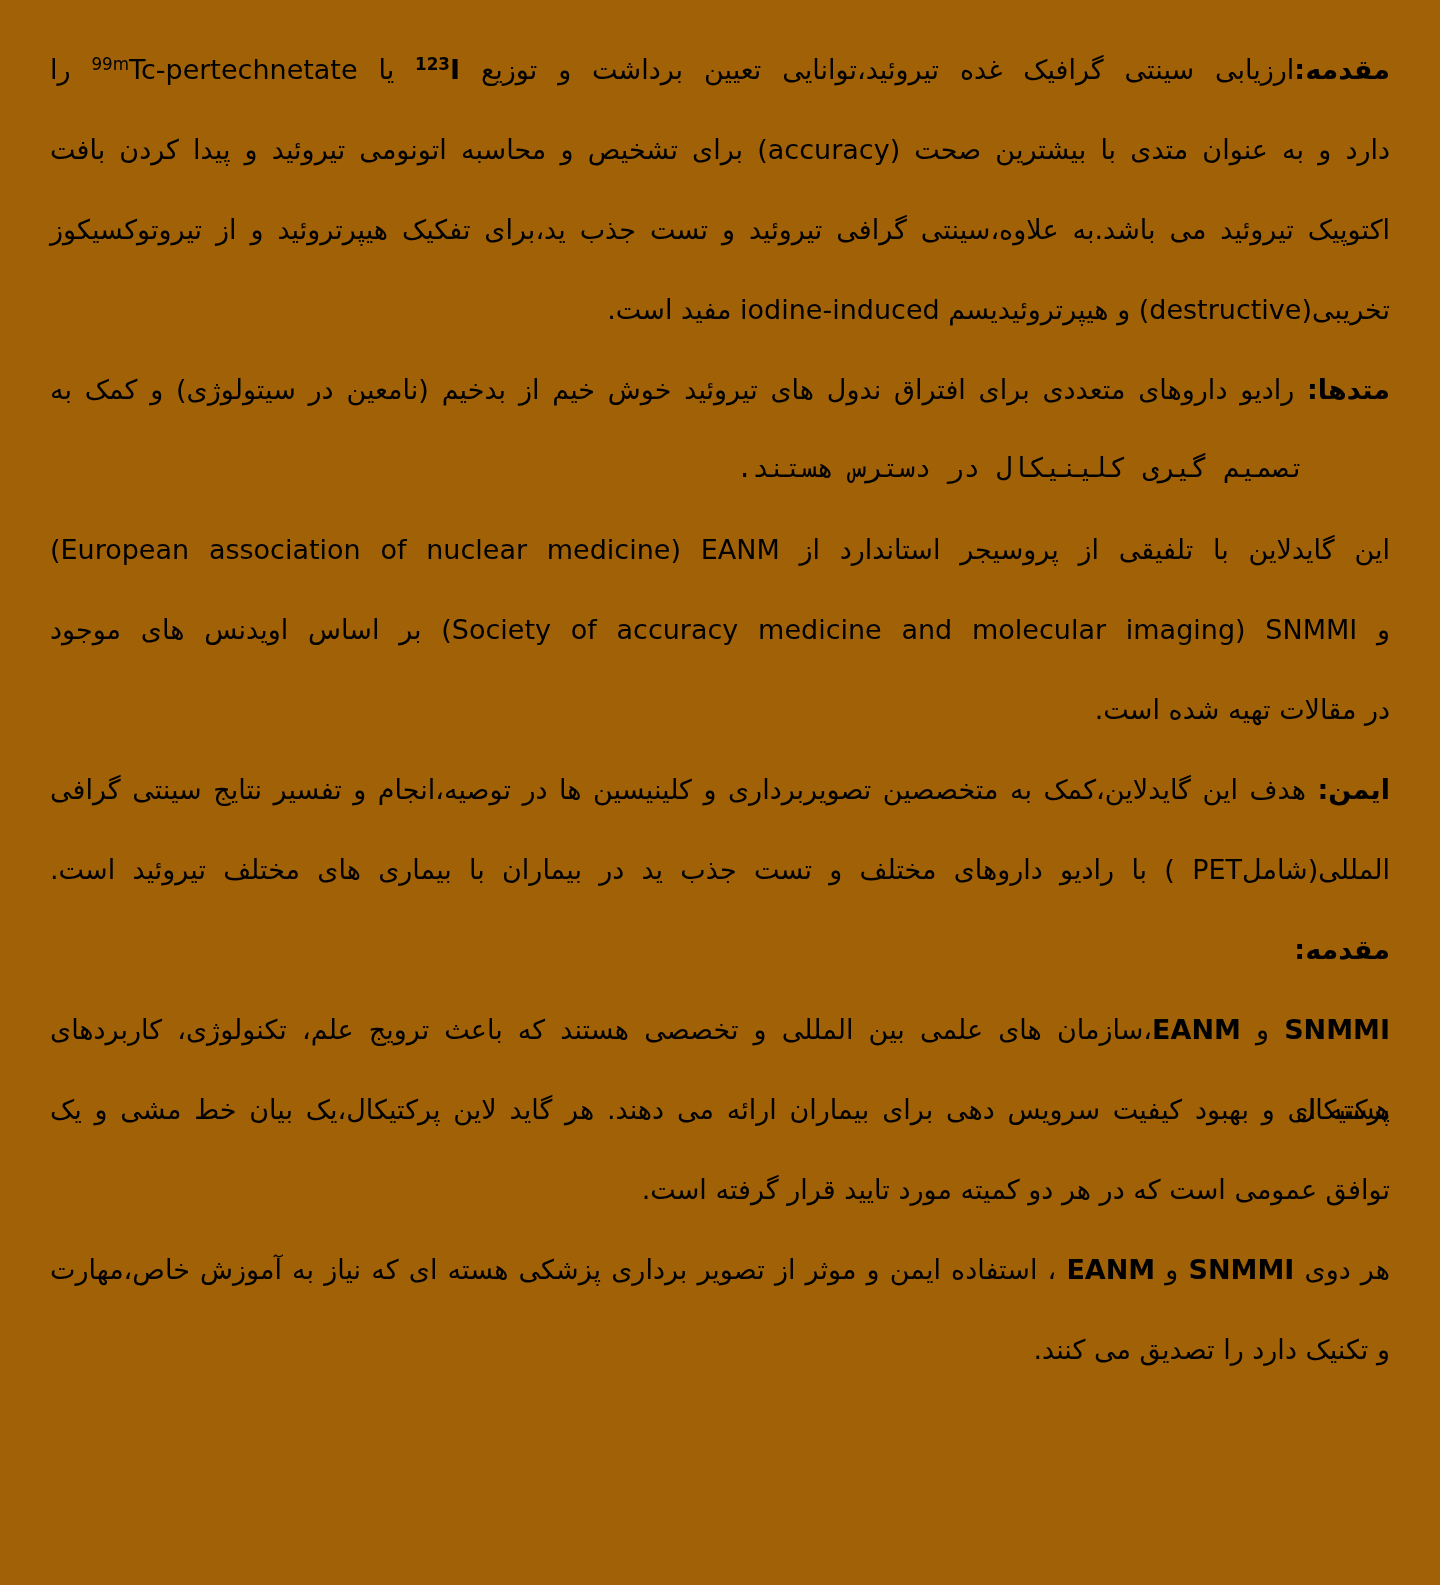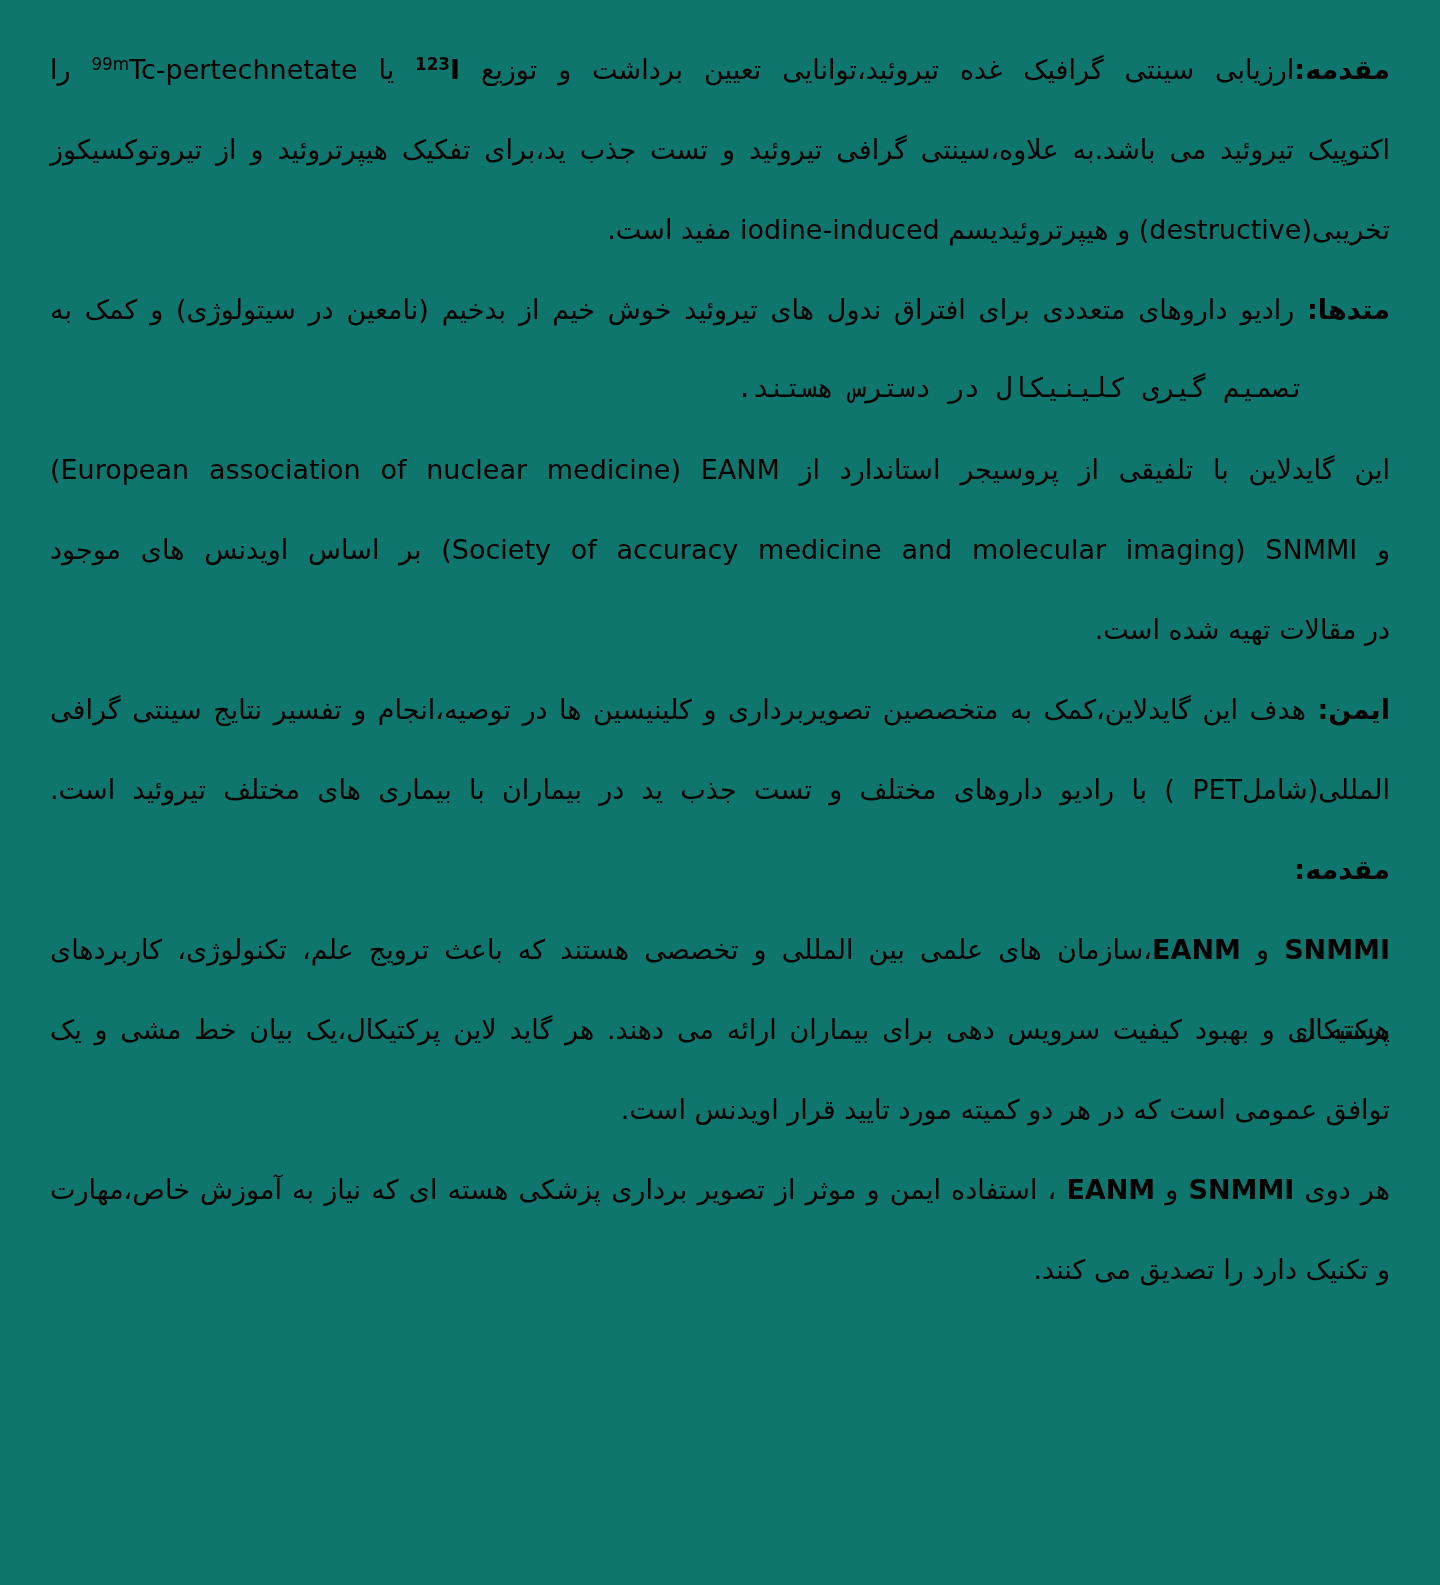--- a/index.html
+++ b/index.html
@@ -5,21 +5,21 @@
   html, body {
     margin: 0;
     padding: 0;
     background: #ffffff;
   }
   .page {
     position: relative;
     width: 1440px;
     height: 1585px;
     box-sizing: border-box;
-    background: #0f766e;
+    background: #a16207;
     color: #000000;
     padding: 30px 50px 0 50px;
     direction: rtl;
     font-family: "DejaVu Sans", sans-serif;
     overflow: hidden;
   }
   .doc-body {
     width: 100%;
   }
   .line {
@@ -45,29 +45,30 @@
     top: -0.55em;
     line-height: 0;
   }
 </style>
 </head>
 <body>
 
 <div class="page">
   <div class="doc-body">
       <div class="line justify"><span class="b">مقدمه:</span><span>ارزیابی سینتی گرافیک غده تیروئید،توانایی تعیین برداشت و توزیع </span><span class="b ltr" dir="ltr"><span class="b sup">123</span><span class="b">I</span></span><span> یا </span><span dir="ltr" class="ltr"><span class="sup">99m</span><span>Tc-pertechnetate</span></span><span> را</span></div>
+      <div class="line justify"><span>دارد و به عنوان متدی با بیشترین صحت </span><span dir="ltr" class="ltr">(accuracy)</span><span> برای تشخیص و محاسبه اتونومی تیروئید و پیدا کردن بافت</span></div>
       <div class="line justify"><span>اکتوپیک تیروئید می باشد.به علاوه،سینتی گرافی تیروئید و تست جذب ید،برای تفکیک هیپرتروئید و از تیروتوکسیکوز</span></div>
       <div class="line right"><span>تخریبی</span><span dir="ltr" class="ltr">(destructive)</span><span> و هیپرتروئیدیسم </span><span dir="ltr" class="ltr">iodine-induced</span><span> مفید است.</span></div>
       <div class="line justify"><span class="b">متدها:</span><span> رادیو داروهای متعددی برای افتراق ندول های تیروئید خوش خیم از بدخیم (نامعین در سیتولوژی) و کمک به</span></div>
       <div class="line right" style="padding-left: 0px; padding-right: 85px; font-family: Liberation Mono, monospace;"><span>تصمیم گیری کلینیکال در دسترس هستند.</span></div>
       <div class="line justify"><span>این گایدلاین با تلفیقی از پروسیجر استاندارد از </span><span dir="ltr" class="ltr">(European association of nuclear medicine) EANM</span></div>
       <div class="line justify"><span>و </span><span dir="ltr" class="ltr">(Society of accuracy medicine and molecular imaging) SNMMI</span><span> بر اساس اویدنس های موجود</span></div>
       <div class="line right"><span>در مقالات تهیه شده است.</span></div>
       <div class="line justify"><span class="b">ایمن:</span><span> هدف این گایدلاین،کمک به متخصصین تصویربرداری و کلینیسین ها در توصیه،انجام و تفسیر نتایج سینتی گرافی</span></div>
       <div class="line justify"><span>المللی(شامل</span><span dir="ltr" class="ltr">PET</span><span> ) با رادیو داروهای مختلف و تست جذب ید در بیماران با بیماری های مختلف تیروئید است.</span></div>
       <div class="line right"><span class="b">مقدمه:</span></div>
       <div class="line justify"><span class="b ltr" dir="ltr">SNMMI</span><span> و </span><span class="b ltr" dir="ltr">EANM</span><span>،سازمان های علمی بین المللی و تخصصی هستند که باعث ترویج علم، تکنولوژی، کاربردهای پرکتیکال</span></div>
       <div class="line justify"><span>هسته ای و بهبود کیفیت سرویس دهی برای بیماران ارائه می دهند. هر گاید لاین پرکتیکال،یک بیان خط مشی و یک</span></div>
-      <div class="line right"><span>توافق عمومی است که در هر دو کمیته مورد تایید قرار اویدنس است.</span></div>
+      <div class="line right"><span>توافق عمومی است که در هر دو کمیته مورد تایید قرار گرفته است.</span></div>
       <div class="line justify"><span>هر دوی </span><span class="b ltr" dir="ltr">SNMMI</span><span> و </span><span class="b ltr" dir="ltr">EANM</span><span> ، استفاده ایمن و موثر از تصویر برداری پزشکی هسته ای که نیاز به آموزش خاص،مهارت</span></div>
       <div class="line right"><span>و تکنیک دارد را تصدیق می کنند.</span></div>
     </div>
 </div>
 
 </body></html>

